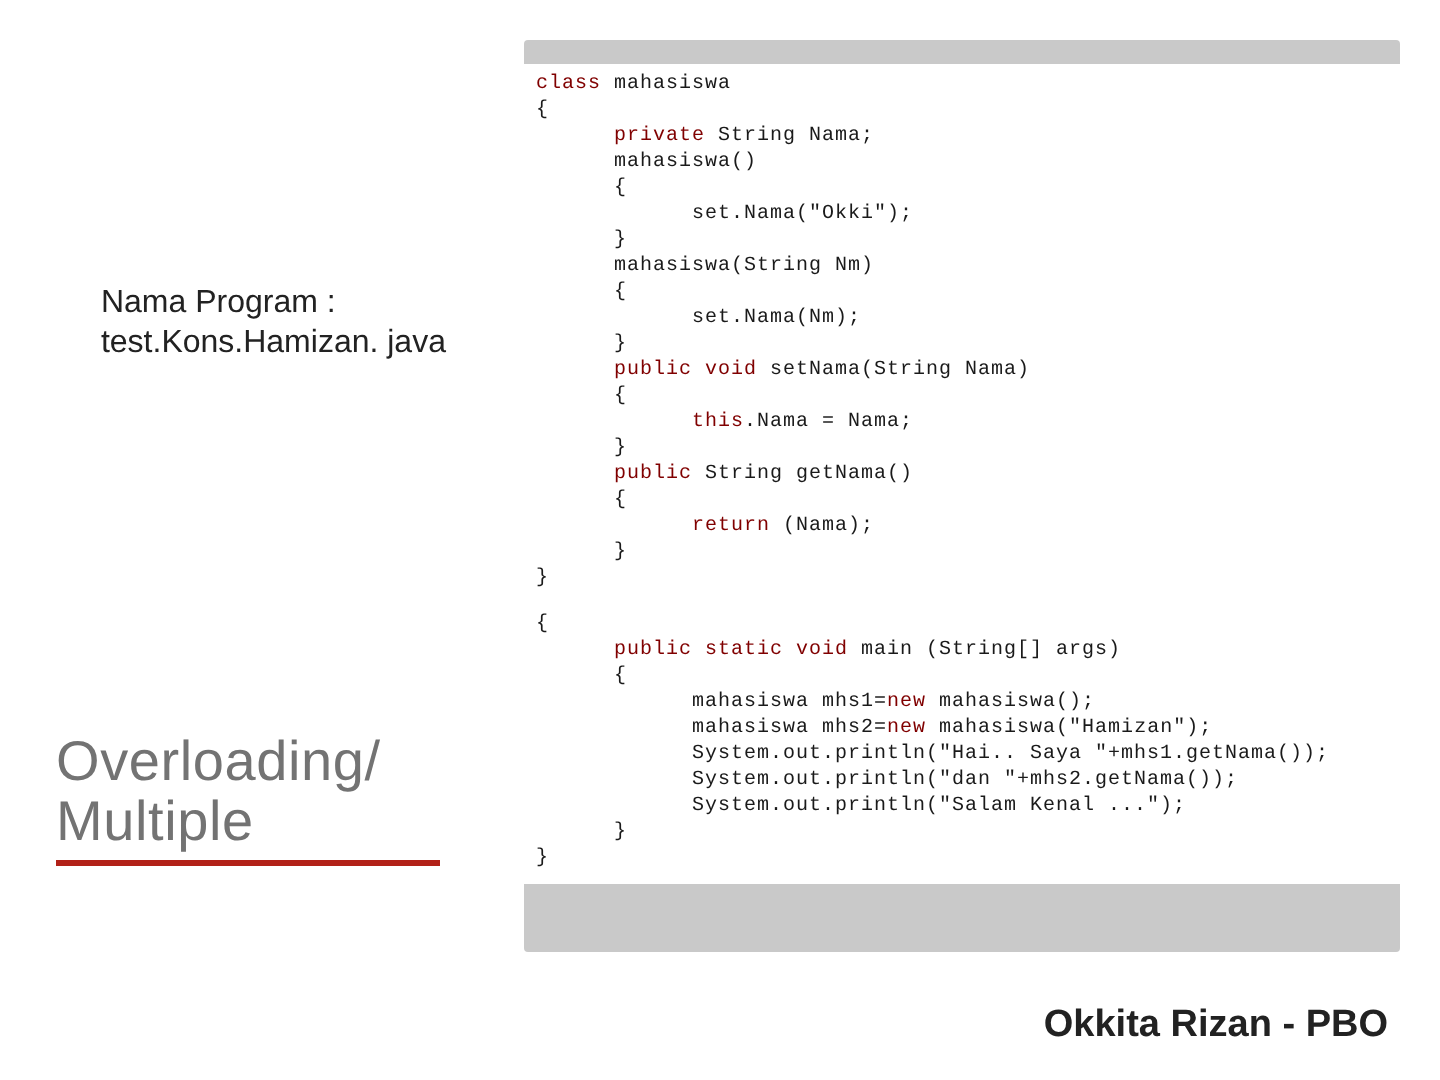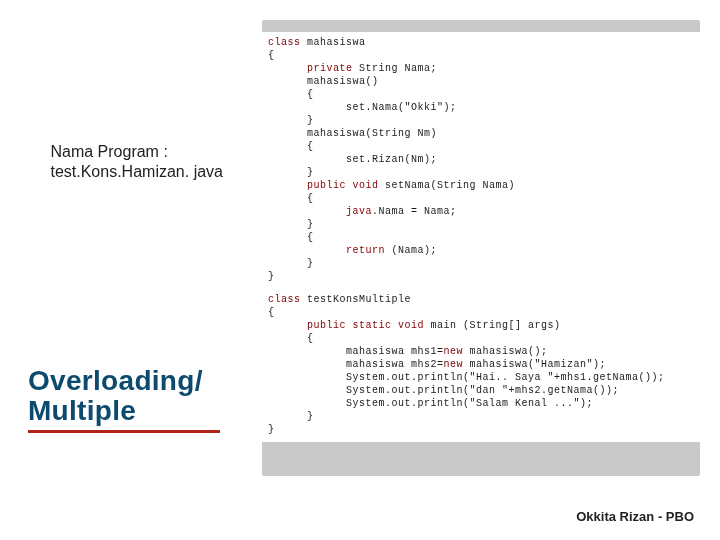--- a/index.html
+++ b/index.html
@@ -64,36 +64,36 @@
     font-size: 16px;
     line-height: 20px;
     color: #222;
   }
   .title-block {
     position: absolute;
     left: 28px;
     top: 366px;
     font-family: "Lucida Sans Unicode", "Lucida Grande", Verdana, sans-serif;
     font-size: 28px;
-    font-weight: 700;
-    color: #0c4a6e;
+    font-weight: 400;
+    color: #737373;
     line-height: 1.08;
     letter-spacing: 0.3px;
   }
   .title-underline {
     margin-top: 4px;
     width: 192px;
     height: 3px;
     background: #b22118;
   }
   .footer {
     position: absolute;
     right: 26px;
     bottom: 16px;
-    font-size: 13px;
+    font-size: 19px;
     font-weight: 700;
     color: #222;
   }
 </style>
 </head>
 <body>
 
 <div class="slide">
 
   <div class="code-panel">
@@ -101,32 +101,32 @@
       <div><span class="kw-maroon">class</span><span> mahasiswa</span></div>
       <div>{</div>
       <div><span class="kw-maroon">      private</span><span> String Nama;</span></div>
       <div></div>
       <div>      mahasiswa()</div>
       <div>      {</div>
       <div>            set.Nama("Okki");</div>
       <div>      }</div>
       <div>      mahasiswa(String Nm)</div>
       <div>      {</div>
-      <div>            set.Rizan(Nm);</div>
+      <div>            set.Nama(Nm);</div>
       <div>      }</div>
       <div><span class="kw-maroon">      public void</span><span> setNama(String Nama)</span></div>
       <div>      {</div>
-      <div><span class="kw-maroon">            java</span><span>.Nama = Nama;</span></div>
+      <div><span class="kw-maroon">            this</span><span>.Nama = Nama;</span></div>
       <div>      }</div>
+      <div><span class="kw-maroon">      public</span><span> String getNama()</span></div>
       <div>      {</div>
       <div><span class="kw-maroon">            return</span><span> (Nama);</span></div>
       <div>      }</div>
       <div>}</div>
       <div class="gap"></div>
-      <div><span class="kw-maroon">class</span><span> testKonsMultiple</span></div>
       <div>{</div>
       <div><span class="kw-maroon">      public static void</span><span> main (String[] args)</span></div>
       <div>      {</div>
       <div><span>            mahasiswa mhs1=</span><span class="kw-maroon">new</span><span> mahasiswa();</span></div>
       <div><span>            mahasiswa mhs2=</span><span class="kw-maroon">new</span><span> mahasiswa("Hamizan");</span></div>
       <div></div>
       <div>            System.out.println("Hai.. Saya "+mhs1.getNama());</div>
       <div>            System.out.println("dan "+mhs2.getNama());</div>
       <div>            System.out.println("Salam Kenal ...");</div>
       <div>      }</div>

